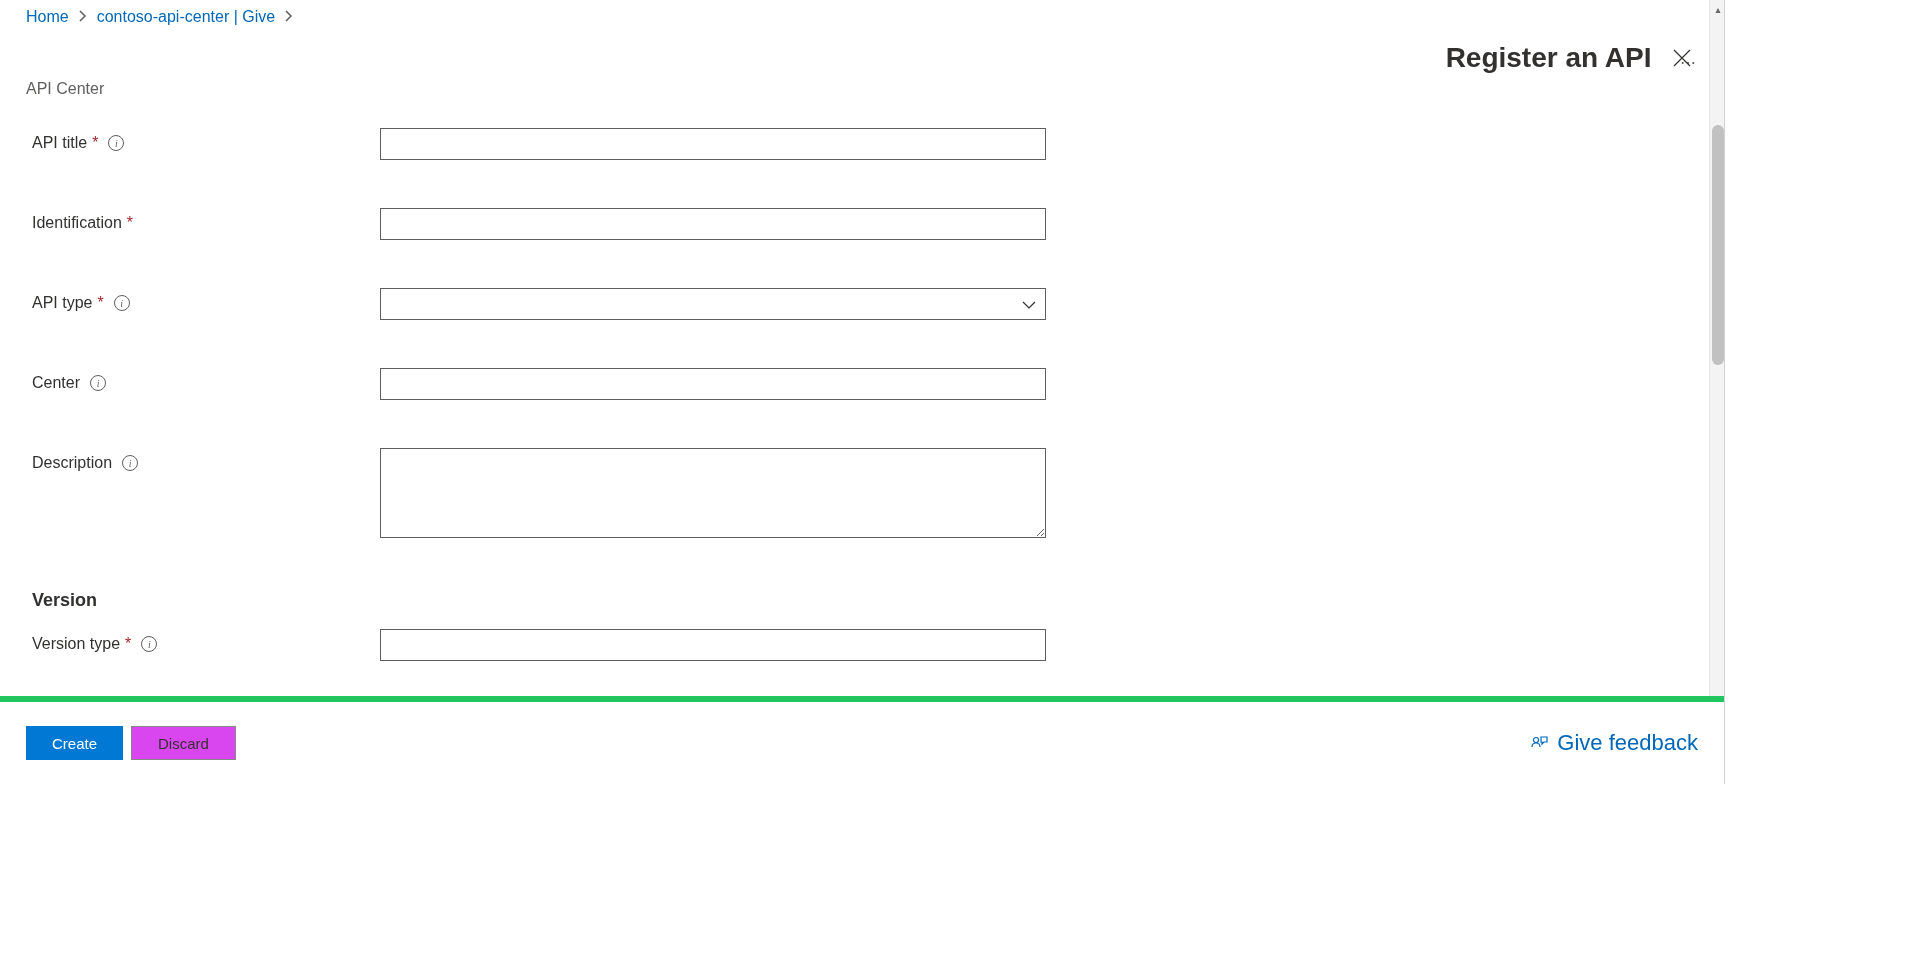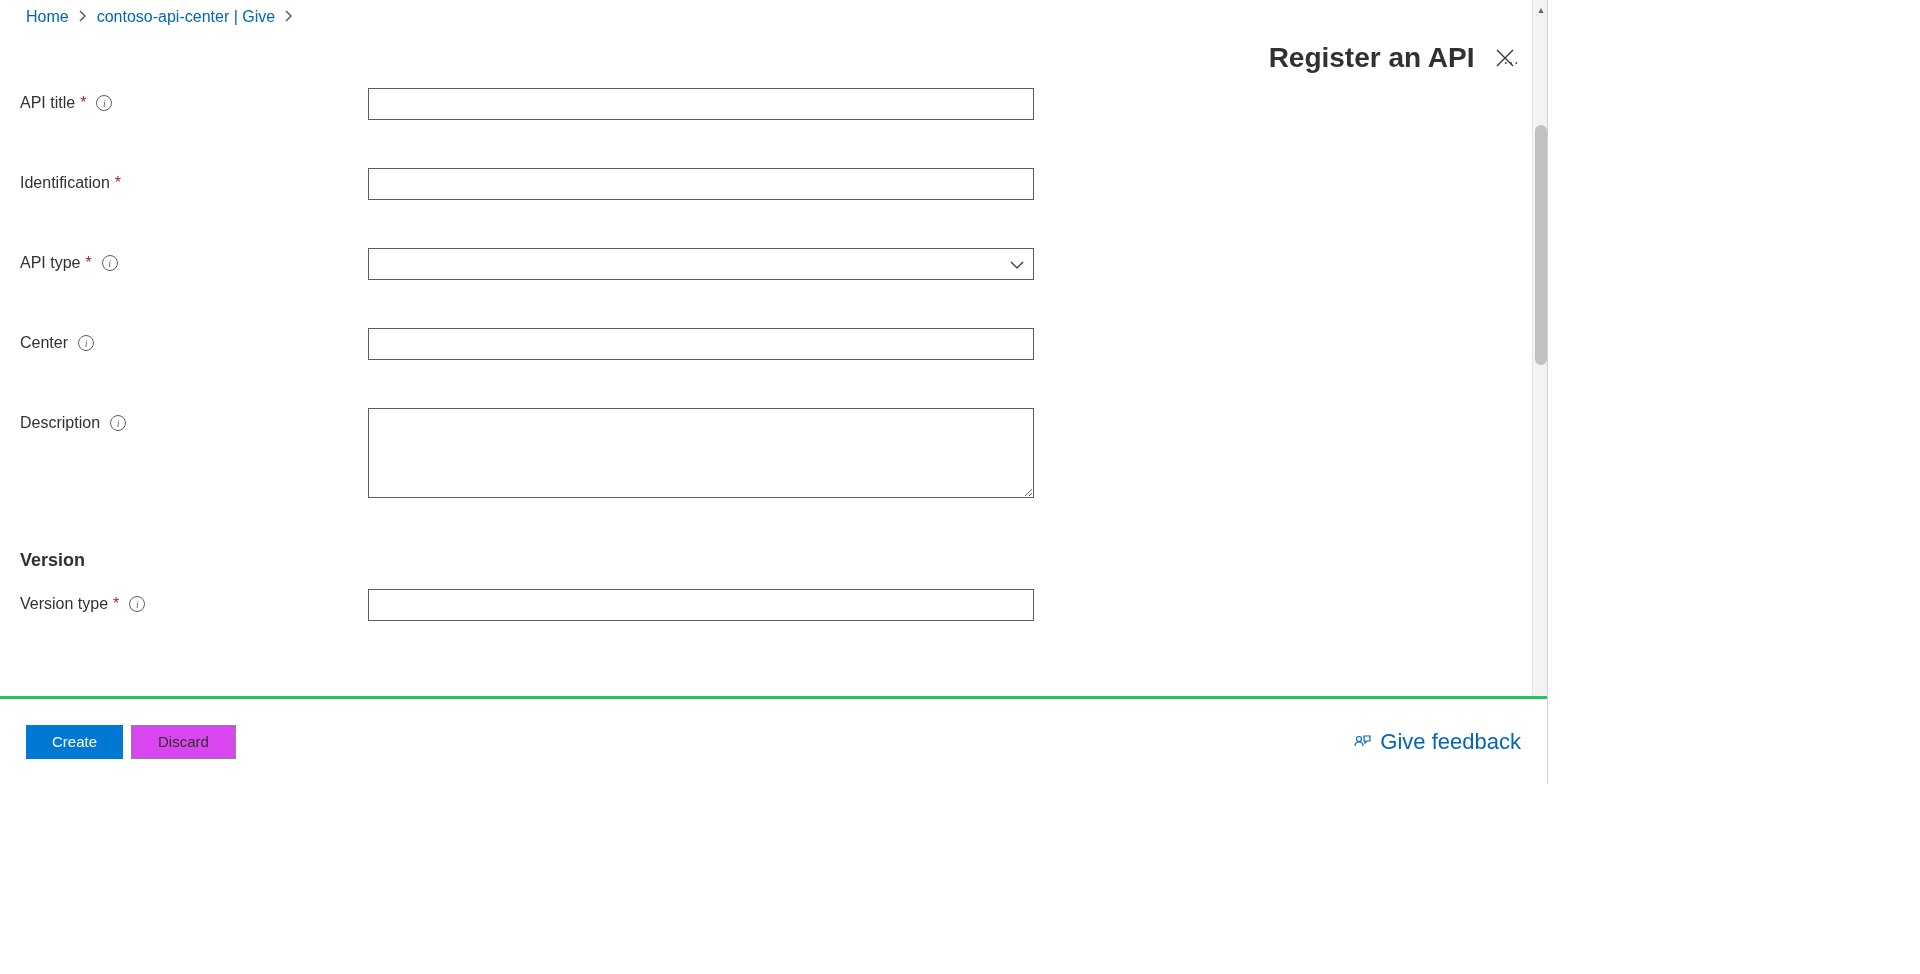--- a/index.html
+++ b/index.html
@@ -10,21 +10,21 @@
     body {
       font-family: 'Segoe UI', -apple-system, BlinkMacSystemFont, sans-serif;
       background: #ffffff;
       color: #323130;
       width: 1920px;
       height: 974px;
       overflow: hidden;
       position: relative;
     }
     .page-wrapper {
-      width: 1548px;
+      width: 1725px;
       height: 784px;
       position: relative;
       border-right: 1px solid #d1d1d1;
       overflow: hidden;
     }
     .scrollbar {
       position: absolute;
       right: -1px;
       top: 0;
       width: 16px;
@@ -113,21 +113,21 @@
     .close-button svg {
       width: 18px;
       height: 18px;
     }
     .subtitle {
       padding: 2px 26px 20px 26px;
       font-size: 16px;
       color: #605e5c;
     }
     .form-content {
-      padding: 10px 20px;
+      padding: 10px 32px;
       overflow-y: auto;
     }
     .form-row {
       display: flex;
       align-items: flex-start;
       margin-bottom: 48px;
     }
     .form-label {
       width: 348px;
       flex-shrink: 0;
@@ -211,21 +211,21 @@
       color: #323130;
       margin-top: 20px;
       margin-bottom: 18px;
     }
     .footer {
       position: absolute;
       bottom: 0;
       left: 0;
       right: 0;
       height: 88px;
-      border-top: 3px solid #22c55e;
+      border-top: 6px solid #22c55e;
       padding: 26px 26px;
       display: flex;
       align-items: center;
       background: #ffffff;
     }
     .btn {
       height: 34px;
       padding: 0 26px;
       font-size: 15px;
       font-family: inherit;
@@ -285,20 +285,21 @@
   <div class="header">
     <h1 class="page-title">Register an API</h1>
     <span class="more-button">⋯</span>
     <div class="close-button">
       <svg viewBox="0 0 18 18">
           <path d="M1 1 L17 17 M17 1 L1 17" stroke="#323130" stroke-width="1.2"></path>
         </svg>
     </div>
   </div>
 
+  <div class="subtitle">API Center</div>
 
   <div class="content-scroll">
     <div class="form-content">
 
       <div class="form-row">
         <div class="form-label">
           <span>API title</span>
             <span class="required">*</span>
           <span class="info-icon">i</span>
         </div>

